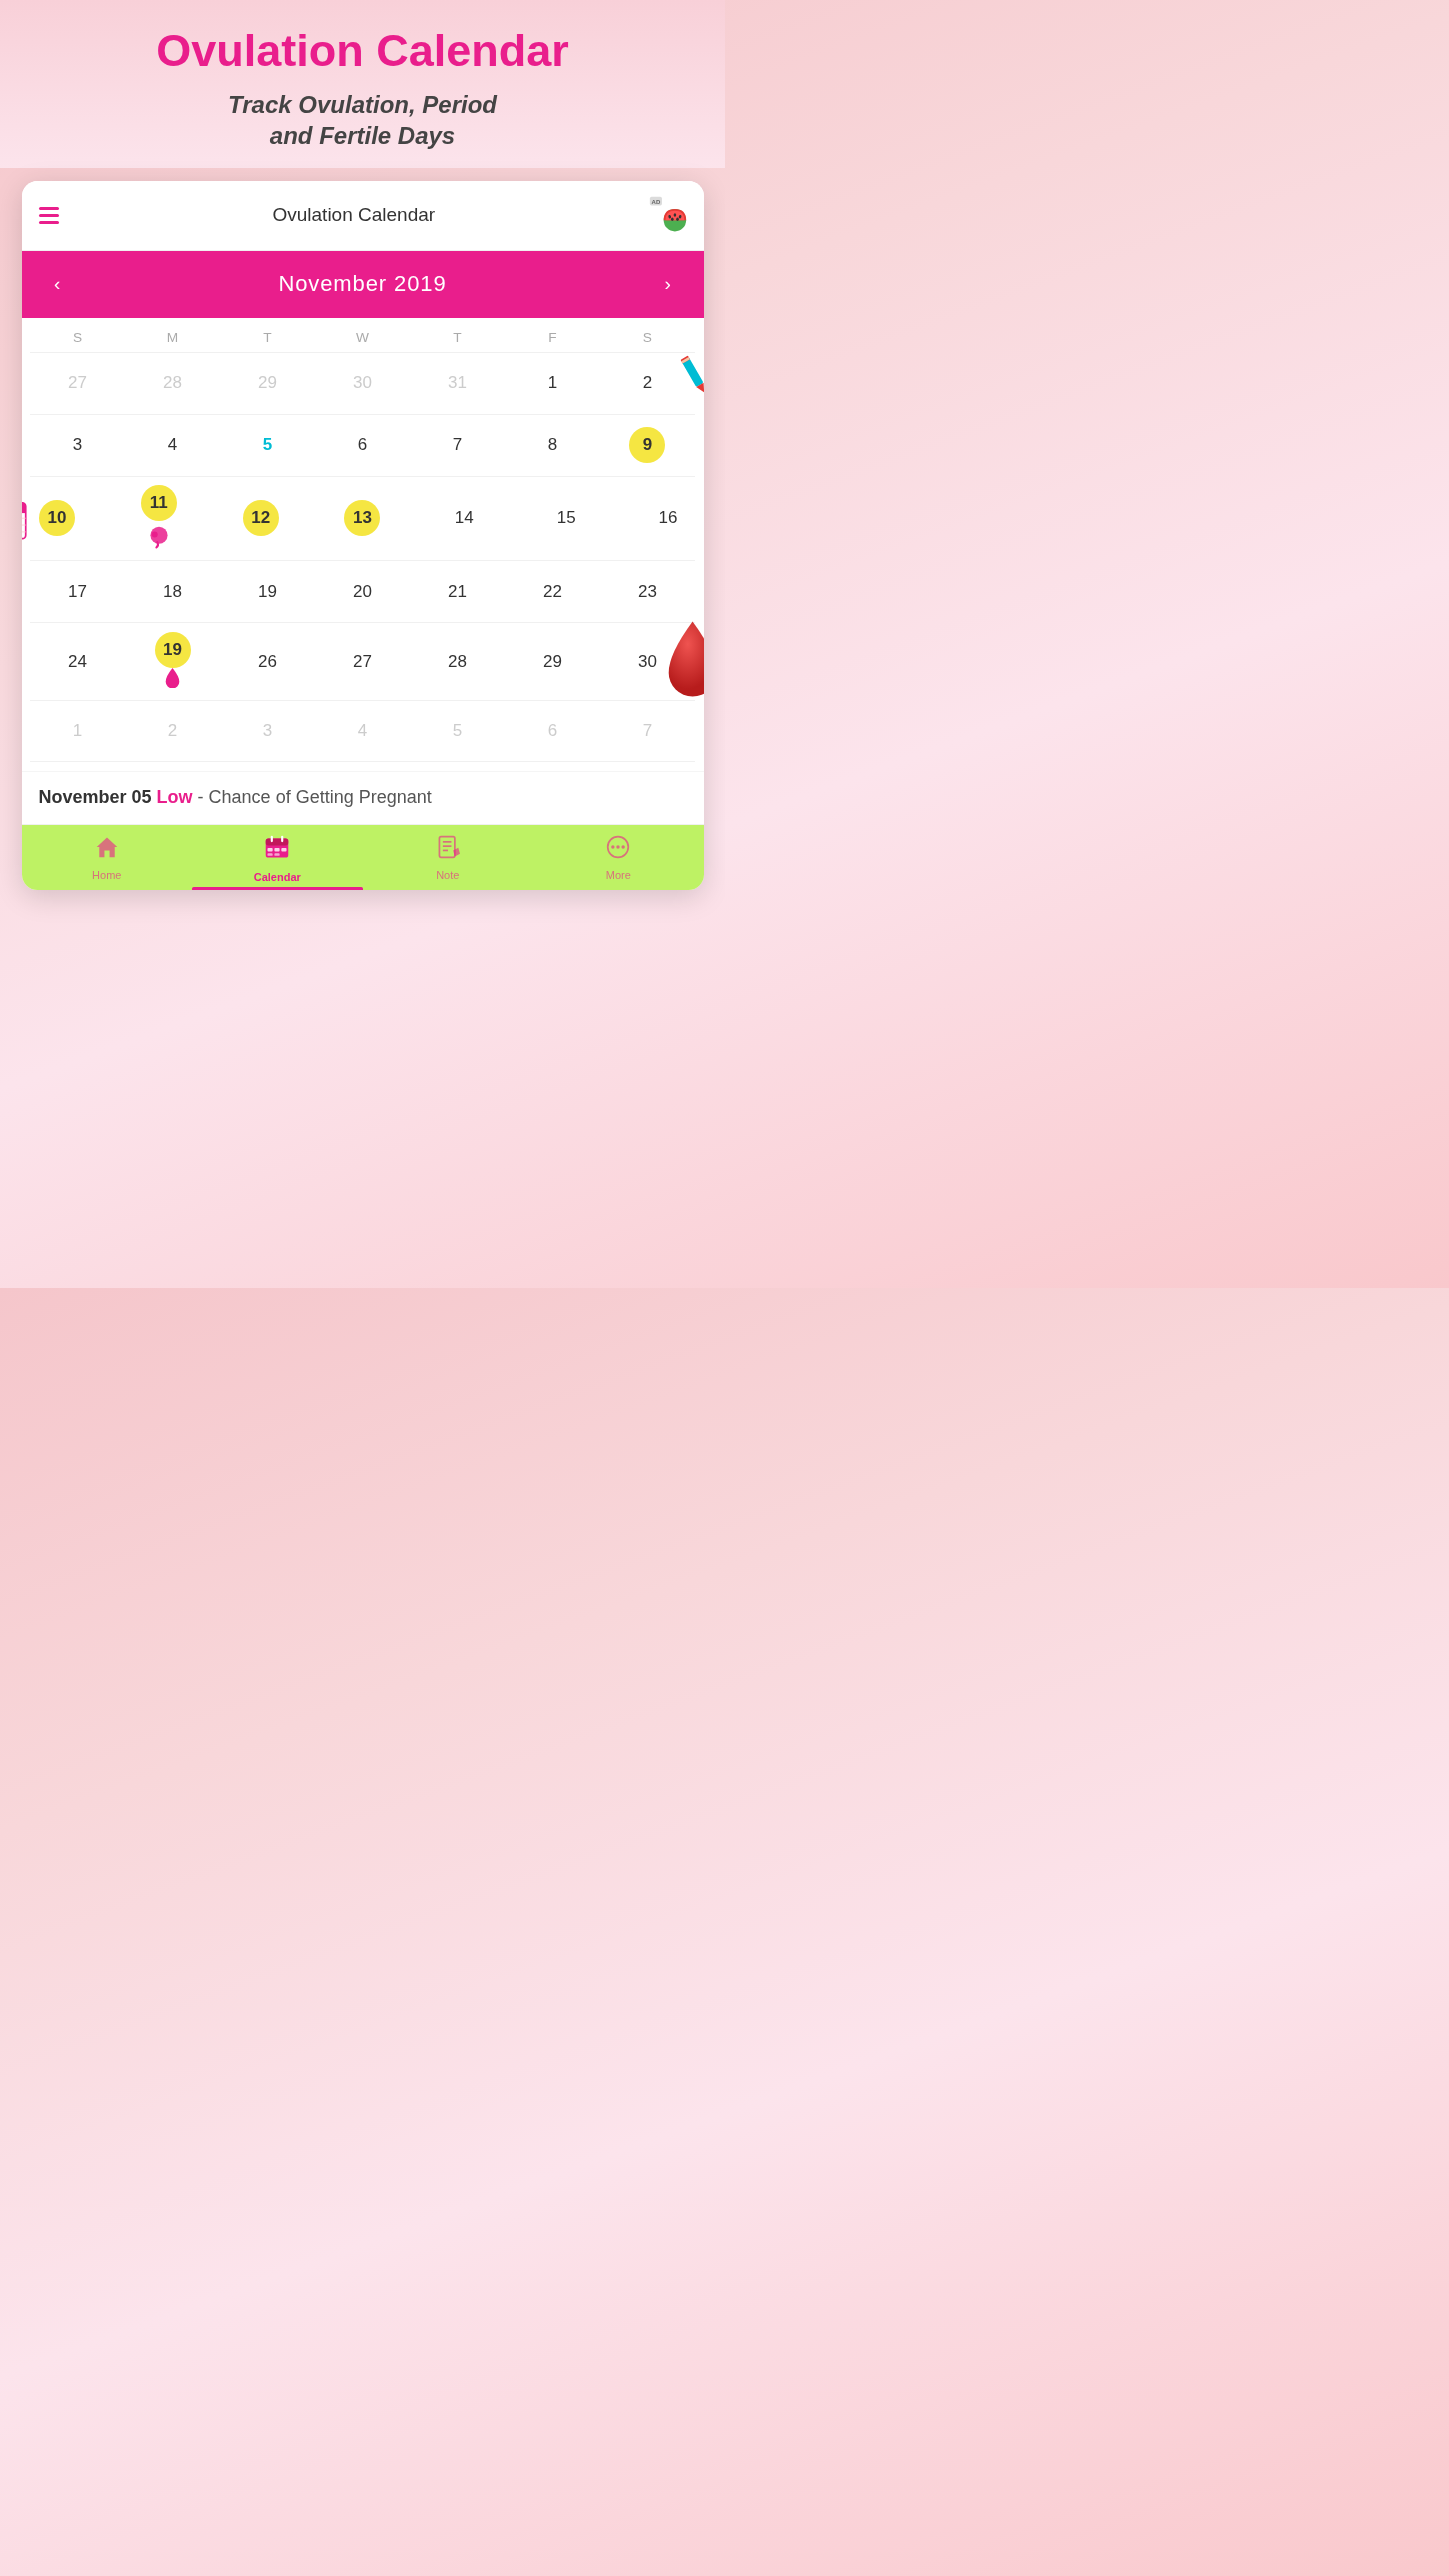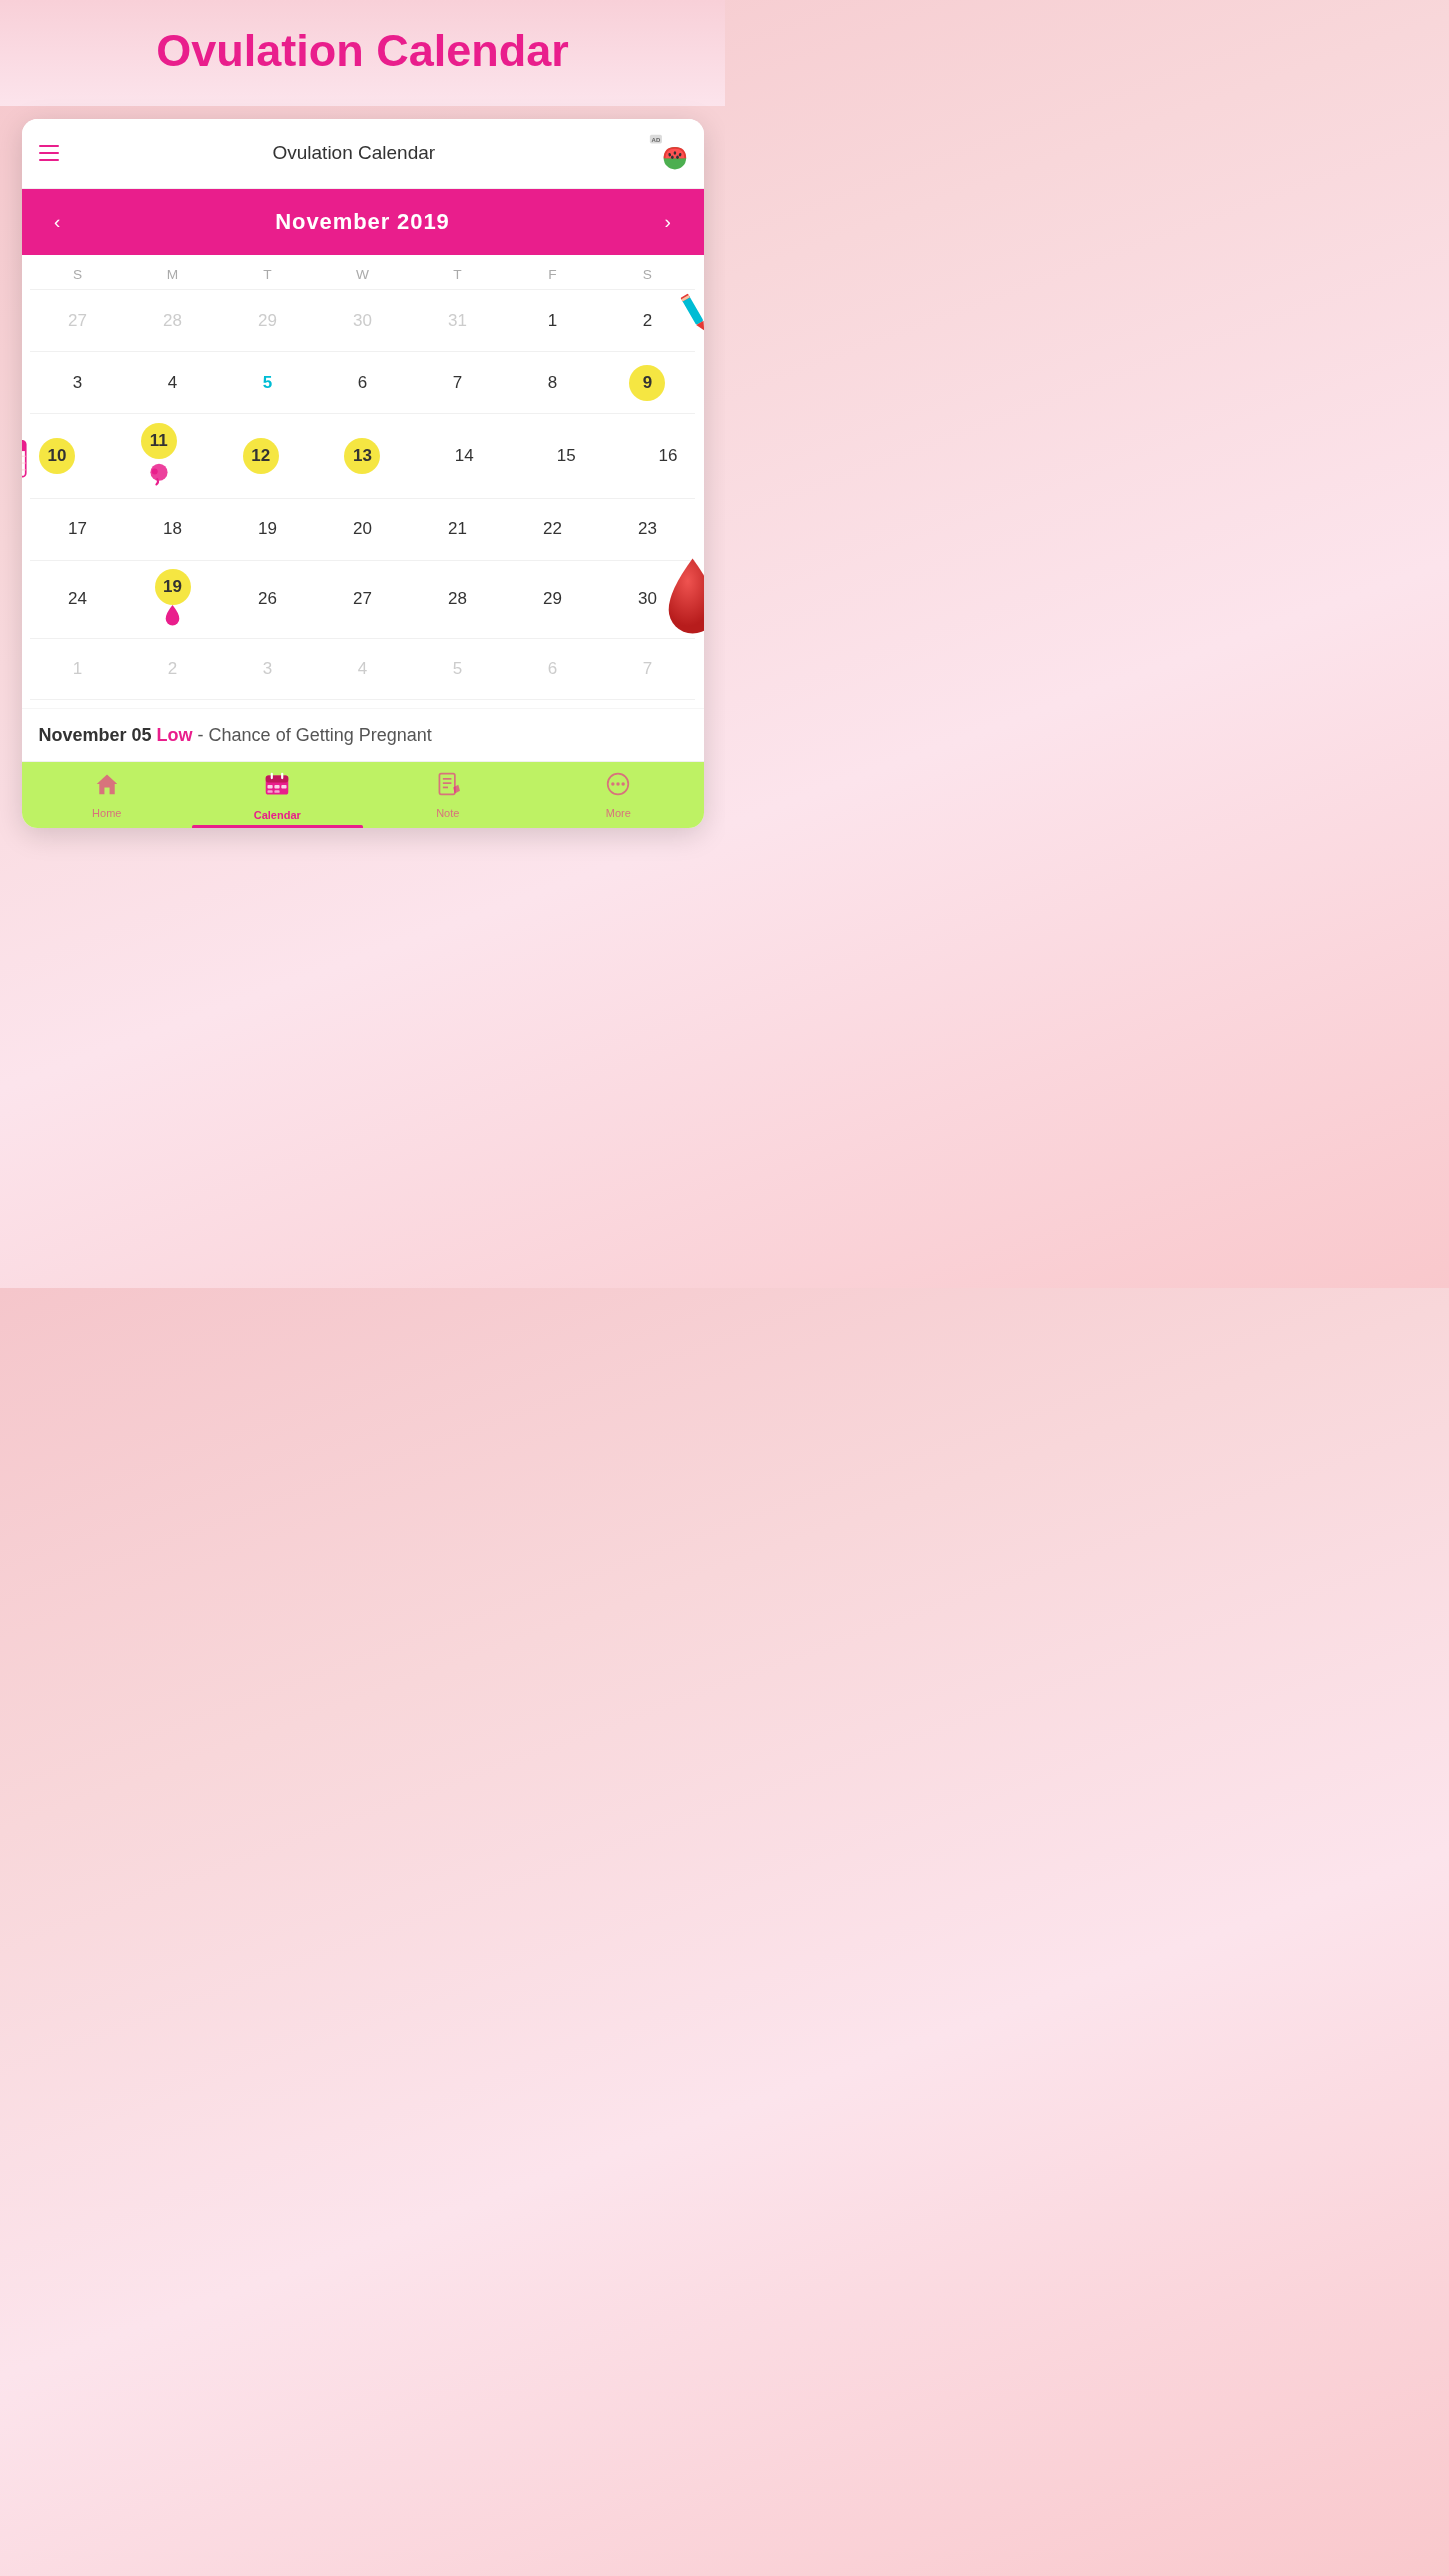--- a/index.html
+++ b/index.html
@@ -74,21 +74,21 @@
     .month-nav {
       background: #e91e8c;
       display: flex;
       align-items: center;
       justify-content: space-between;
       padding: 19px 24px;
     }
     .month-nav-title {
       font-size: 22px;
       color: #fff;
-      font-weight: 700;
+      font-weight: 400;
       letter-spacing: 0.9px;
     }
     .nav-arrow {
       color: #fff;
       font-size: 19px;
       cursor: pointer;
       padding: 3.4px 8.6px;
     }
 
     
@@ -209,20 +209,21 @@
     .wm-icon {
       width: 38px;
       height: 38px;
     }
   </style>
 </head>
 <body>
 
 <div class="app-header">
   <div class="app-title">Ovulation Calendar</div>
+  <div class="app-subtitle">Track Ovulation, Period<br>and Fertile Days</div>
 </div>
 
 <div class="app-card">
 
   <div class="toolbar">
     <div class="hamburger-icon">
       <span></span>
       <span></span>
       <span></span>
     </div>

